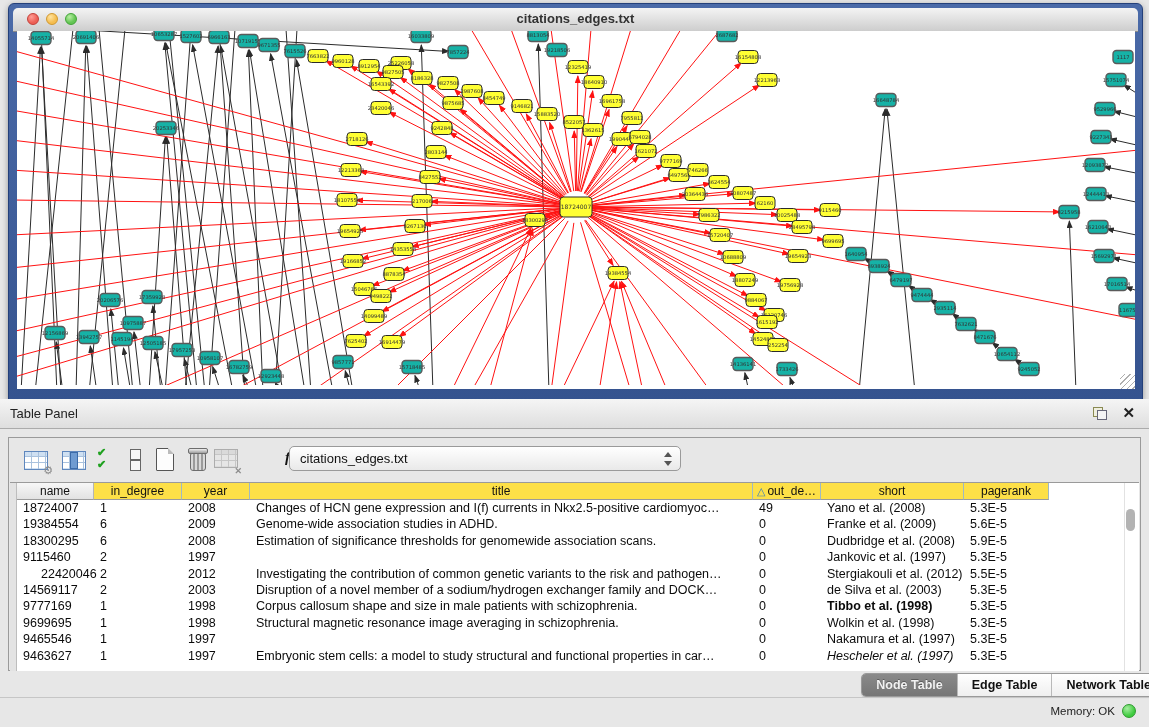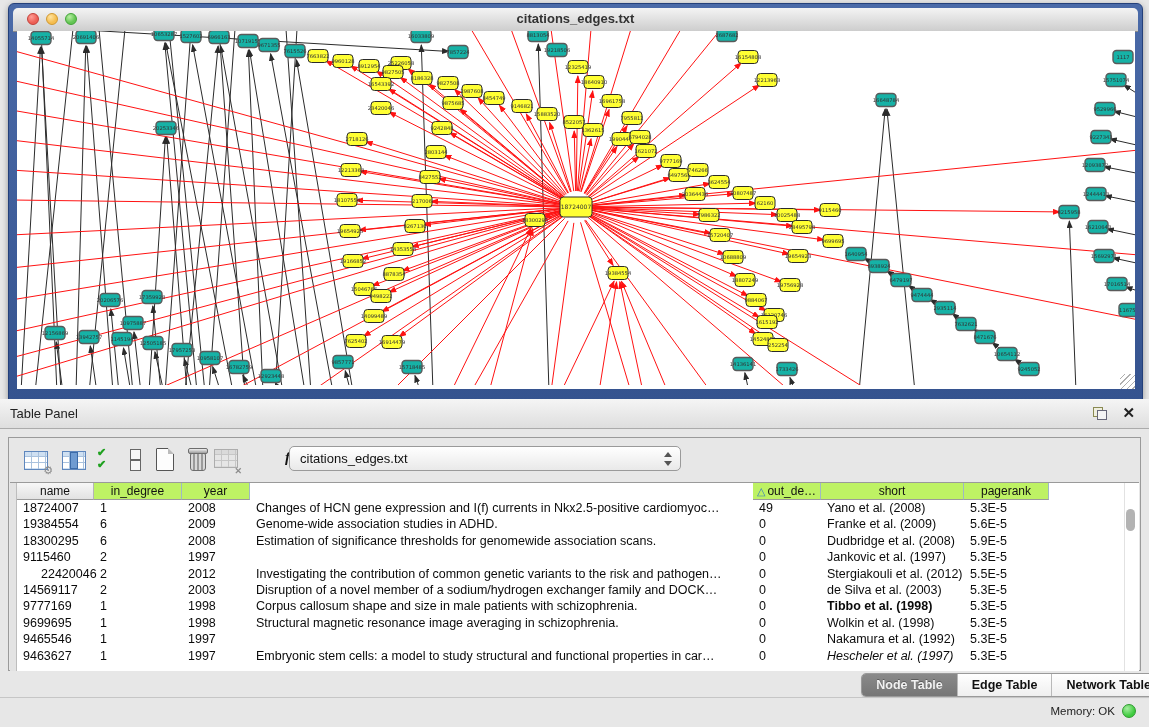--- a/index.html
+++ b/index.html
@@ -57,21 +57,21 @@
   .combo{position:absolute;left:280px;top:8px;width:392px;height:25px;border:1px solid #9a9a9a;border-radius:5px;
      background:linear-gradient(#ffffff,#e9e9e9);box-sizing:border-box;}
   .combo .val{position:absolute;left:10px;top:4px;font-size:13px;color:#111;}
   .combo .arrows{position:absolute;right:9px;top:4px;width:8px;height:16px;}
   .combo .up{position:absolute;left:1px;top:1px;border-left:4px solid transparent;border-right:4px solid transparent;border-bottom:5px solid #555;}
   .combo .dn{position:absolute;left:1px;bottom:1px;border-left:4px solid transparent;border-right:4px solid transparent;border-top:5px solid #555;}
   
   .table-region{position:absolute;left:1px;top:44px;width:1129px;height:188px;background:#fff;border-top:1px solid #9a9a9a;overflow:hidden;}
   .gutter{position:absolute;left:0;top:0;width:7px;height:100%;background:#e3e3e3;border-right:1px solid #bdbdbd;box-sizing:border-box;}
   .hdr-cell{position:absolute;top:0;height:17px;font-size:12px;color:#111;text-align:center;line-height:17px;
-     box-sizing:border-box;border-right:1px solid #9fb8c4;border-bottom:1px solid #9b9b9b;background:#bef264;overflow:hidden;white-space:nowrap;}
+     box-sizing:border-box;border-right:1px solid #9fb8c4;border-bottom:1px solid #9b9b9b;background:#fde047;overflow:hidden;white-space:nowrap;}
   .hdr-gray{background:linear-gradient(#f7f7f7,#e2e2e2);border-right:1px solid #b5b5b5;}
   .sort-tri{color:#3a7dbc;font-size:11px;margin-right:2px;}
   .trow-cell{position:absolute;height:17px;font-size:12.5px;color:#0b0b0b;line-height:17px;white-space:nowrap;overflow:hidden;
      padding-left:6px;box-sizing:border-box;}
   .scroll-thumb{position:absolute;right:4px;top:26px;width:9px;height:22px;background:#b3b3b3;border-radius:5px;}
   .tr-border-r{position:absolute;right:0;top:0;width:14px;height:100%;border-left:1px solid #e2e2e2;}
   
   .tabbar{position:absolute;left:17px;top:274px;width:100%;height:24px;text-align:right;}
   .seg{display:inline-flex;border:1px solid #9a9a9a;border-radius:5px;overflow:hidden;height:22px;
      box-shadow:0 1px 1px rgba(0,0,0,.15);}
@@ -565,20 +565,21 @@
             </span>
         </div>
       </div>
       <div class="table-region" id="table-region">
         <div class="gutter"></div>
         <div class="tr-border-r"></div>
         <div class="scroll-thumb"></div>
       <div class="hdr-cell hdr-gray" style="left: 7px; width: 77px;"><span>name</span></div>
           <div class="hdr-cell" style="left: 84px; width: 88px;"><span>in_degree</span></div>
           <div class="hdr-cell" style="left: 172px; width: 68px;"><span>year</span></div>
+          <div class="hdr-cell" style="left: 240px; width: 503px;"><span>title</span></div>
           <div class="hdr-cell" style="left: 743px; width: 68px;"><span class="sort-tri">△</span><span>out_de…</span></div>
           <div class="hdr-cell" style="left: 811px; width: 143px;"><span>short</span></div>
           <div class="hdr-cell" style="left: 954px; width: 85px;"><span>pagerank</span></div>
           <div class="trow-cell" style="left: 7px; width: 77px; top: 17px;">18724007</div>
           <div class="trow-cell" style="left: 84px; width: 88px; top: 17px;">1</div>
           <div class="trow-cell" style="left: 172px; width: 68px; top: 17px;">2008</div>
           <div class="trow-cell" style="left: 240px; width: 503px; top: 17px;">Changes of HCN gene expression and I(f) currents in Nkx2.5-positive cardiomyoc…</div>
           <div class="trow-cell" style="left: 743px; width: 68px; top: 17px;">49</div>
           <div class="trow-cell" style="left: 811px; width: 143px; top: 17px;">Yano et al. (2008)</div>
           <div class="trow-cell" style="left: 954px; width: 85px; top: 17px;">5.3E-5</div>
@@ -627,21 +628,21 @@
           <div class="trow-cell" style="left: 84px; width: 88px; top: 131.8px;">1</div>
           <div class="trow-cell" style="left: 172px; width: 68px; top: 131.8px;">1998</div>
           <div class="trow-cell" style="left: 240px; width: 503px; top: 131.8px;">Structural magnetic resonance image averaging in schizophrenia.</div>
           <div class="trow-cell" style="left: 743px; width: 68px; top: 131.8px;">0</div>
           <div class="trow-cell" style="left: 811px; width: 143px; top: 131.8px;">Wolkin et al. (1998)</div>
           <div class="trow-cell" style="left: 954px; width: 85px; top: 131.8px;">5.3E-5</div>
           <div class="trow-cell" style="left: 7px; width: 77px; top: 148.2px;">9465546</div>
           <div class="trow-cell" style="left: 84px; width: 88px; top: 148.2px;">1</div>
           <div class="trow-cell" style="left: 172px; width: 68px; top: 148.2px;">1997</div>
           <div class="trow-cell" style="left: 743px; width: 68px; top: 148.2px;">0</div>
-          <div class="trow-cell" style="left: 811px; width: 143px; top: 148.2px;">Nakamura et al. (1992)</div>
+          <div class="trow-cell" style="left: 811px; width: 143px; top: 148.2px;">Nakamura et al. (1997)</div>
           <div class="trow-cell" style="left: 954px; width: 85px; top: 148.2px;">5.3E-5</div>
           <div class="trow-cell" style="left: 7px; width: 77px; top: 164.6px;">9463627</div>
           <div class="trow-cell" style="left: 84px; width: 88px; top: 164.6px;">1</div>
           <div class="trow-cell" style="left: 172px; width: 68px; top: 164.6px;">1997</div>
           <div class="trow-cell" style="left: 240px; width: 503px; top: 164.6px;">Embryonic stem cells: a model to study structural and functional properties in car…</div>
           <div class="trow-cell" style="left: 743px; width: 68px; top: 164.6px;">0</div>
           <div class="trow-cell" style="left: 811px; width: 143px; top: 164.6px; font-style: italic;">Hescheler et al. (1997)</div>
           <div class="trow-cell" style="left: 954px; width: 85px; top: 164.6px;">5.3E-5</div>
         </div>
     </div>

